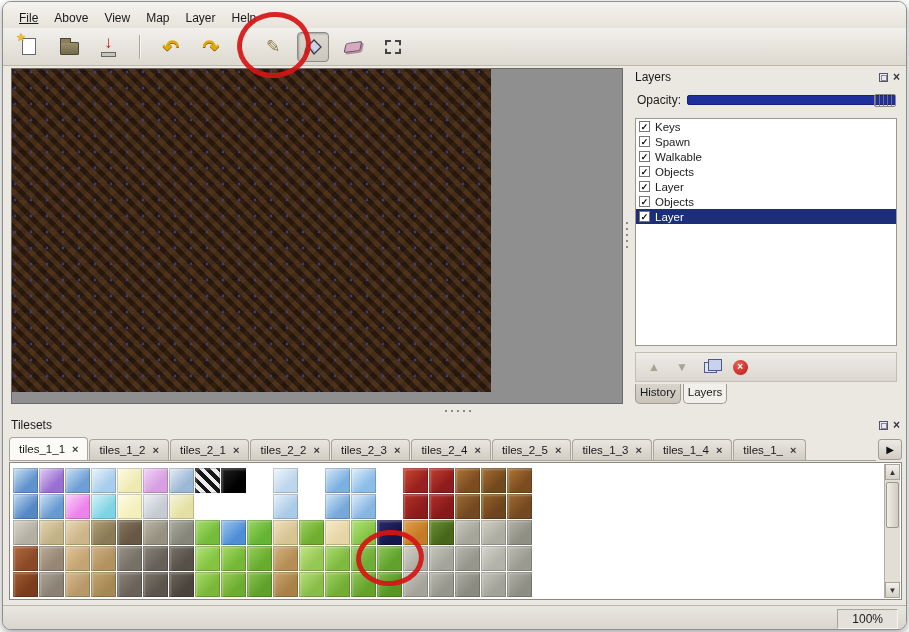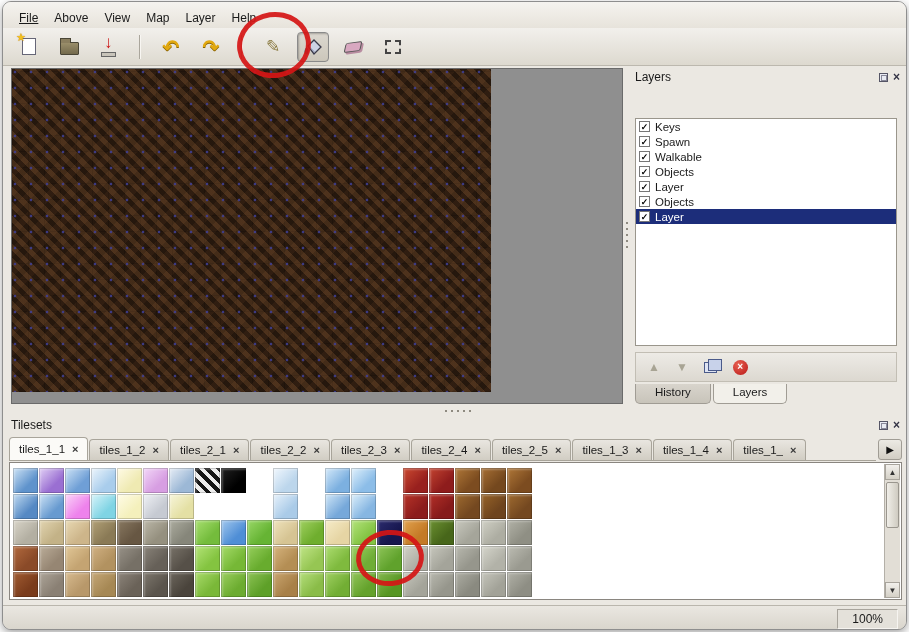--- a/index.html
+++ b/index.html
@@ -79,21 +79,21 @@
   .layer-row.selected{background:var(--selection);color:#fff;}
   .cb{width:11px;height:11px;min-width:11px;background:#fff;border:1px solid #777;font-size:9px;line-height:10px;text-align:center;color:#000;font-weight:bold;}
   .layer-buttons{position:absolute;left:4px;right:7px;top:284px;height:30px;background:linear-gradient(#edebe6,#dcd8d0);
     border:1px solid #c2beb4;display:flex;align-items:center;gap:16px;padding-left:12px;}
   .ic-up,.ic-down{color:#a8a494;font-size:12px;line-height:1;}
   .ic-copy{width:13px;height:11px;background:#dfe4f2;border:1px solid #4a5a8a;position:relative;display:inline-block;}
   .ic-copy::before{content:'';position:absolute;left:3px;top:-4px;width:12px;height:10px;background:#c8d2ea;border:1px solid #4a5a8a;}
   .ic-del{width:15px;height:15px;border-radius:50%;background:radial-gradient(circle at 35% 30%,#e86050,#b81818);color:#fff;
     font-size:10px;font-weight:bold;display:flex;align-items:center;justify-content:center;line-height:1;}
   .panel-tabs{position:absolute;left:4px;top:316px;height:20px;display:flex;font-size:11.5px;}
-  .ptab{padding:2px 19px 3px;background:linear-gradient(#d8d4cc,#c8c4ba);border:1px solid #a09c94;border-top:none;
+  .ptab{padding:2px 4px 3px;background:linear-gradient(#d8d4cc,#c8c4ba);border:1px solid #a09c94;border-top:none;
     border-radius:0 0 5px 5px;margin-right:2px;}
   .ptab.active{background:#f2f0ea;}
   
   .tilesets-panel{position:absolute;left:4px;top:414px;width:897px;height:188px;}
   .tab-strip{position:absolute;left:2px;right:28px;top:20px;height:25px;display:flex;align-items:flex-end;overflow:hidden;border-bottom:1px solid #a8a49a;}
   .ttab{height:21px;flex:0 0 auto;display:flex;align-items:center;gap:7px;padding:0 9px;font-size:11.5px;white-space:nowrap;
     background:linear-gradient(#e9e6e0,#d1cdc3);border:1px solid #a8a49a;border-bottom:none;border-radius:4px 4px 0 0;margin-right:1px;}
   .ttab.active{background:#fbfaf7;height:24px;margin-bottom:-1px;border-bottom:1px solid #fbfaf7;}
   .tclose{font-size:11px;font-weight:bold;color:#3a3a3a;line-height:1;}
   .tab-scroll-btn{position:absolute;right:2px;top:23px;width:24px;height:21px;background:linear-gradient(#eceae4,#d2cec4);
@@ -186,20 +186,26 @@
       <div class="dots"></div>
     </div>
 
   <div class="layers-panel">
     <div class="panel-titlebar">
       <span>Layers</span>
       <span class="grow"></span>
       <span class="ic-float"></span>
       <span class="ic-close">×</span>
     </div>
+    <div class="opacity-row">
+      <span>Opacity:</span>
+      <div class="opacity-slider">
+        <div class="opacity-handle"></div>
+      </div>
+    </div>
     <div class="layer-list" id="layer-list">
         <div class="layer-row">
           <span class="cb">✓</span>
           <span class="layer-label">Keys</span>
         </div>
         <div class="layer-row">
           <span class="cb">✓</span>
           <span class="layer-label">Spawn</span>
         </div>
         <div class="layer-row">

